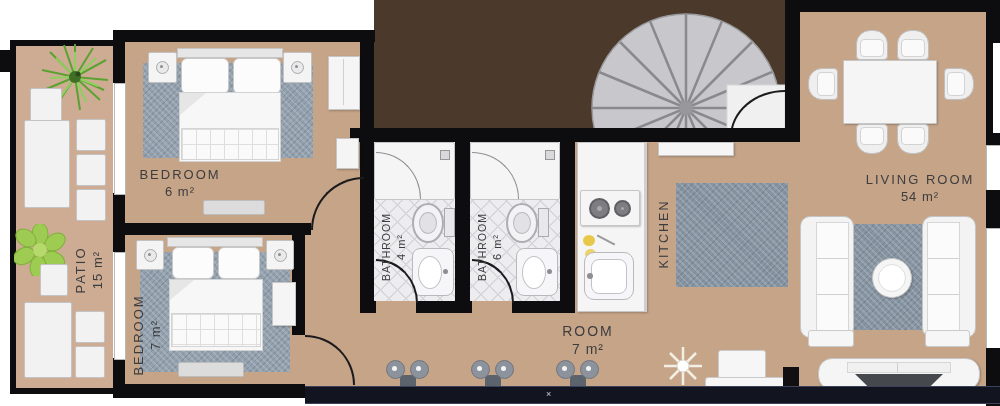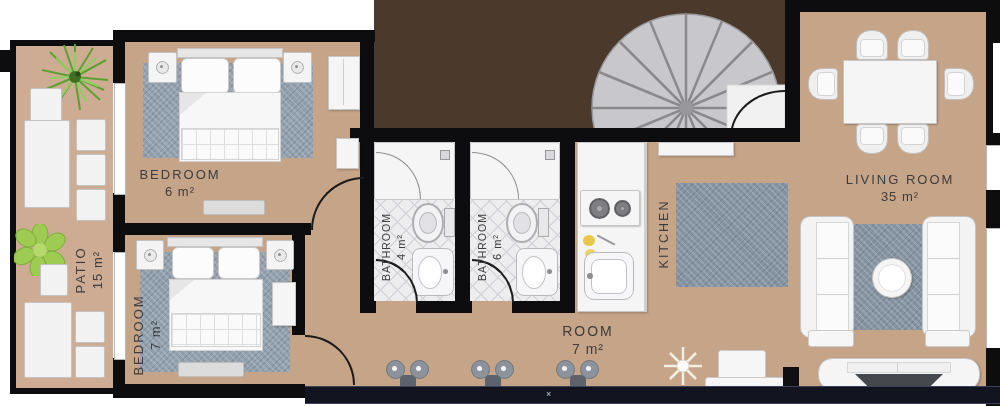--- a/index.html
+++ b/index.html
@@ -357,18 +357,18 @@
     <div class="nm" style="font-size:10.5px;letter-spacing:1px;">BATHROOM</div>
     <div class="ar" style="font-size:11px;">6 m²</div>
   </div>
   <div class="label vlabel" style="left:618px;top:227px;width:90px;height:14px;">
     <div class="nm" style="font-size:12.5px;">KITCHEN</div>
   </div>
   <div class="label" style="left:518px;top:322px;width:140px;">
     <div class="nm" style="font-size:14px;">ROOM</div>
     <div class="ar" style="font-size:14px;">7 m²</div>
   </div>
-  <div class="label" style="left:820px;top:172px;width:160px;">
+  <div class="label" style="left:840px;top:172px;width:160px;">
     <div class="nm">LIVING ROOM</div>
-    <div class="ar">35 m²</div>
+    <div class="ar">54 m²</div>
   </div>
 
 </div>
 
 </body></html>

